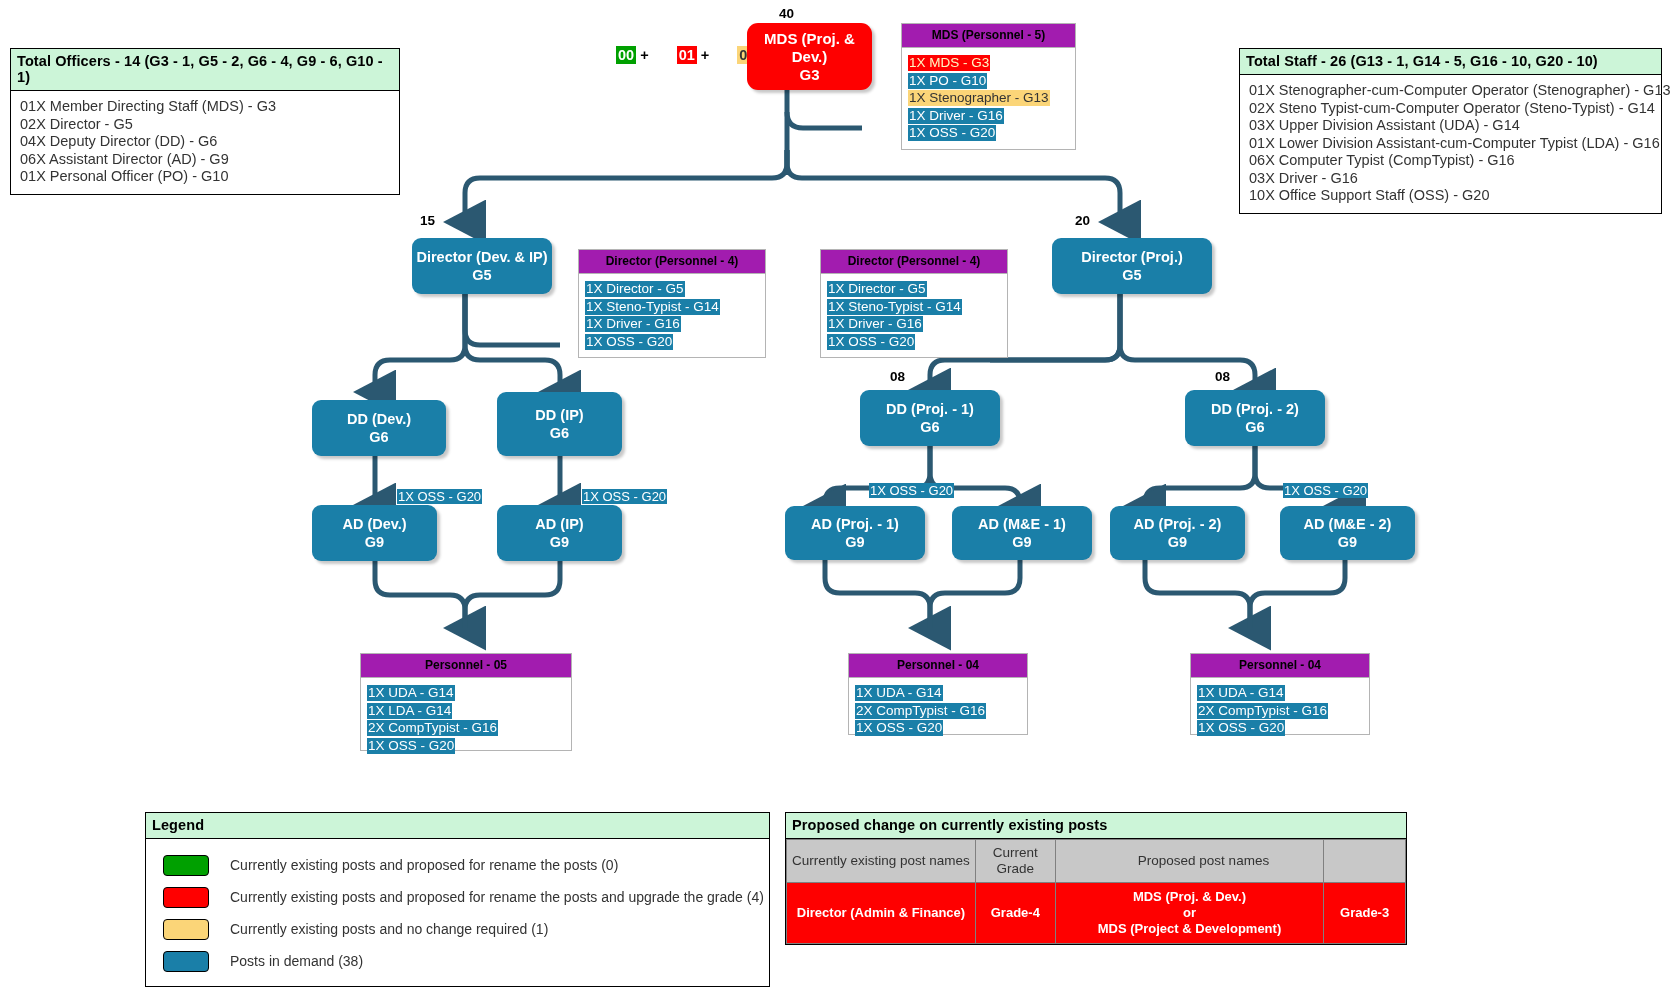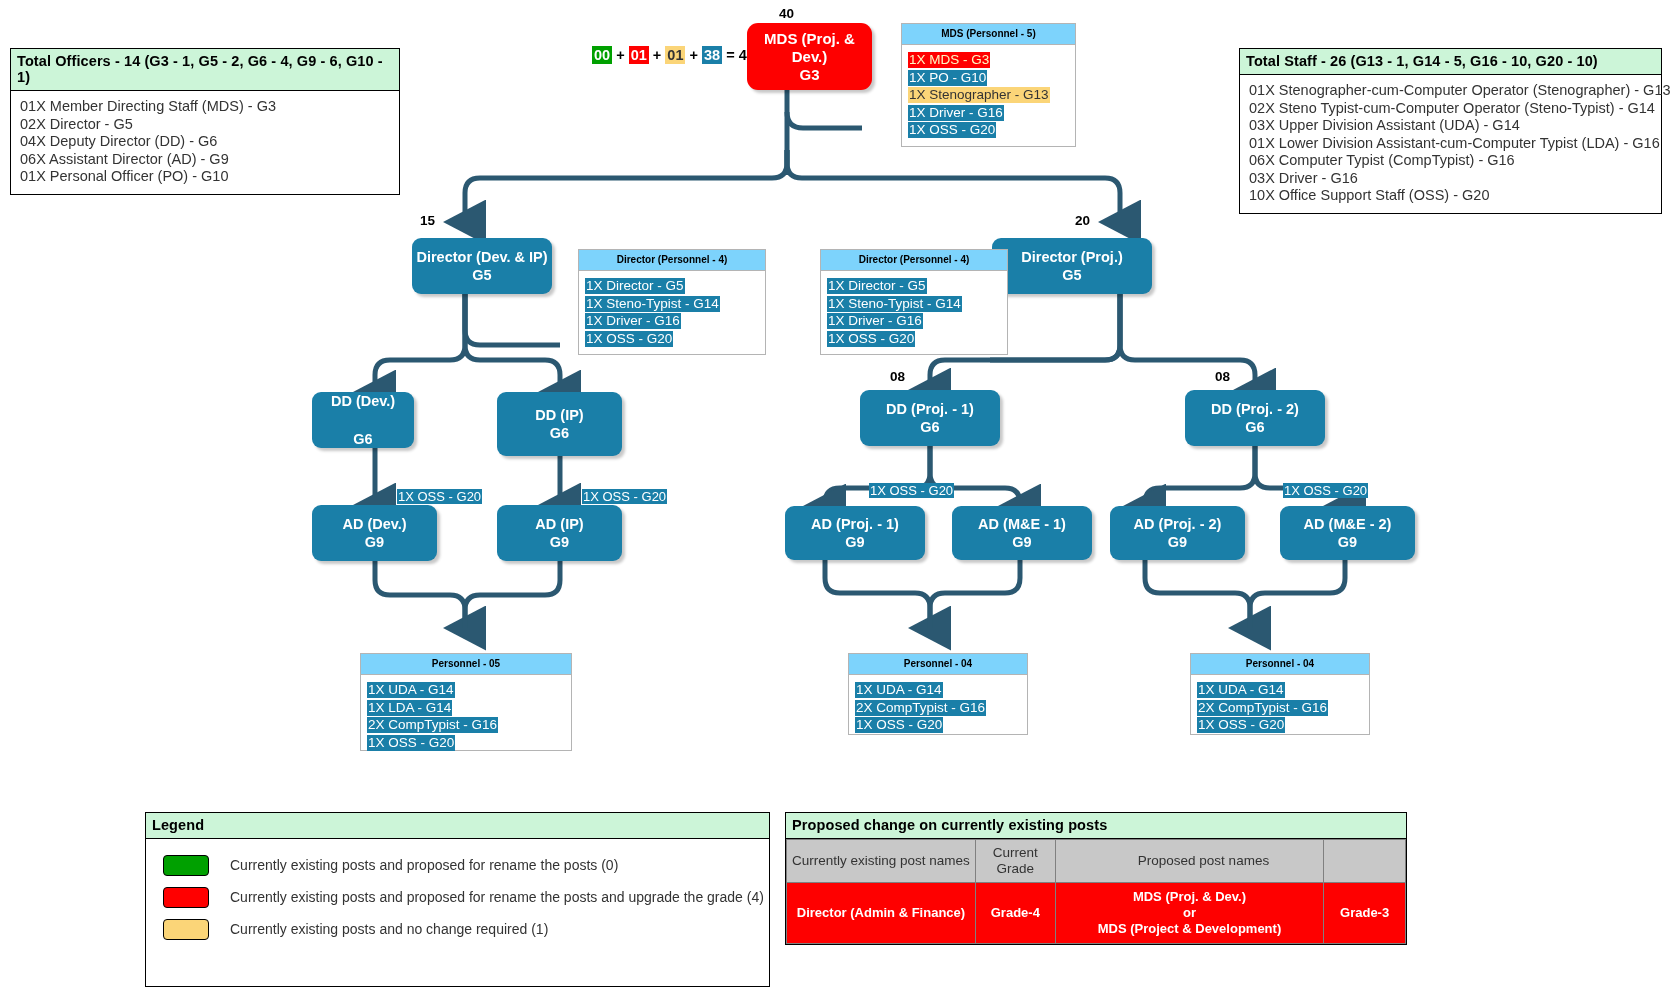--- a/index.html
+++ b/index.html
@@ -43,25 +43,25 @@
 
   
   .pbox {
     position: absolute;
     background: #ffffff;
     border: 1px solid #b4b4b4;
   }
   .pbox-head {
     text-align: center;
     font-weight: bold;
-    font-size: 10px;
+    font-size: 12px;
     color: #000;
     padding: 4px 4px 5px 4px;
     border-bottom: 1px solid #b4b4b4;
-    background: #7dd3fc;
+    background: #a21caf;
   }
   .pbox-body { padding: 6px 6px 7px 6px; }
   .pbox-body .row { line-height: 16.5px; margin: 0; }
   .tag {
     display: inline;
     font-size: 13.5px;
     color: #ffffff;
     background: #1a7fa8;
     padding: 0 1px 1px 1px;
     white-space: nowrap;
@@ -112,20 +112,21 @@
     position: absolute;
     font-size: 14.5px;
     font-weight: bold;
     color: #000;
     white-space: nowrap;
   }
   .formula .chip {
     color: #ffffff;
     padding: 1px 2px;
     font-weight: bold;
+    margin-left: 24px;
   }
   .chip.g { background: #00a000; }
   .chip.r { background: #ff0000; }
   .chip.y { background: #fbd578; color: #333; }
   .chip.b { background: #1a7fa8; }
 
   
   .legend-row {
     display: flex;
     align-items: center;
@@ -263,26 +264,26 @@
   <div class="node red" style="left:747px; top:23px; width:125px; height:67px;">
     <div class="l1">MDS (Proj. &amp; Dev.)</div>
     <div class="l2">G3</div>
   </div>
 
   <div class="node" style="left:412px; top:238px; width:140px; height:56px;">
     <div class="l1">Director (Dev. &amp; IP)</div>
     <div class="l2">G5</div>
   </div>
 
-  <div class="node" style="left:992px; top:238px; width:160px; height:56px;">
+  <div class="node" style="left:1052px; top:238px; width:160px; height:56px;">
     <div class="l1">Director (Proj.)</div>
     <div class="l2">G5</div>
   </div>
 
-  <div class="node" style="left:312px; top:392px; width:102px; height:56px;justify-content:space-between;">
+  <div class="node" style="left:312px; top:400px; width:134px; height:56px;">
     <div class="l1">DD (Dev.)</div>
     <div class="l2">G6</div>
   </div>
 
   <div class="node" style="left:497px; top:392px; width:125px; height:64px;">
     <div class="l1">DD (IP)</div>
     <div class="l2">G6</div>
   </div>
 
   <div class="node" style="left:860px; top:390px; width:140px; height:56px;">
@@ -396,20 +397,24 @@
         <div class="swatch" style="background:#00a000;"></div>
         <div class="legend-text">Currently existing posts and proposed for rename the posts (0)</div>
       </div>
       <div class="legend-row">
         <div class="swatch" style="background:#ff0000;"></div>
         <div class="legend-text">Currently existing posts and proposed for rename the posts and upgrade the grade (4)</div>
       </div>
       <div class="legend-row">
         <div class="swatch" style="background:#fbd578;"></div>
         <div class="legend-text">Currently existing posts and no change required (1)</div>
+      </div>
+      <div class="legend-row">
+        <div class="swatch" style="background:#1a7fa8;"></div>
+        <div class="legend-text">Posts in demand (38)</div>
       </div>
     </div>
   </div>
 
   <div class="panel" style="left:785px; top:812px; width:622px;">
     <div class="panel-head">Proposed change on currently existing posts</div>
     <table class="pc-table">
       <thead>
         <tr>
           <th style="width:190px;">Currently existing post names</th>

